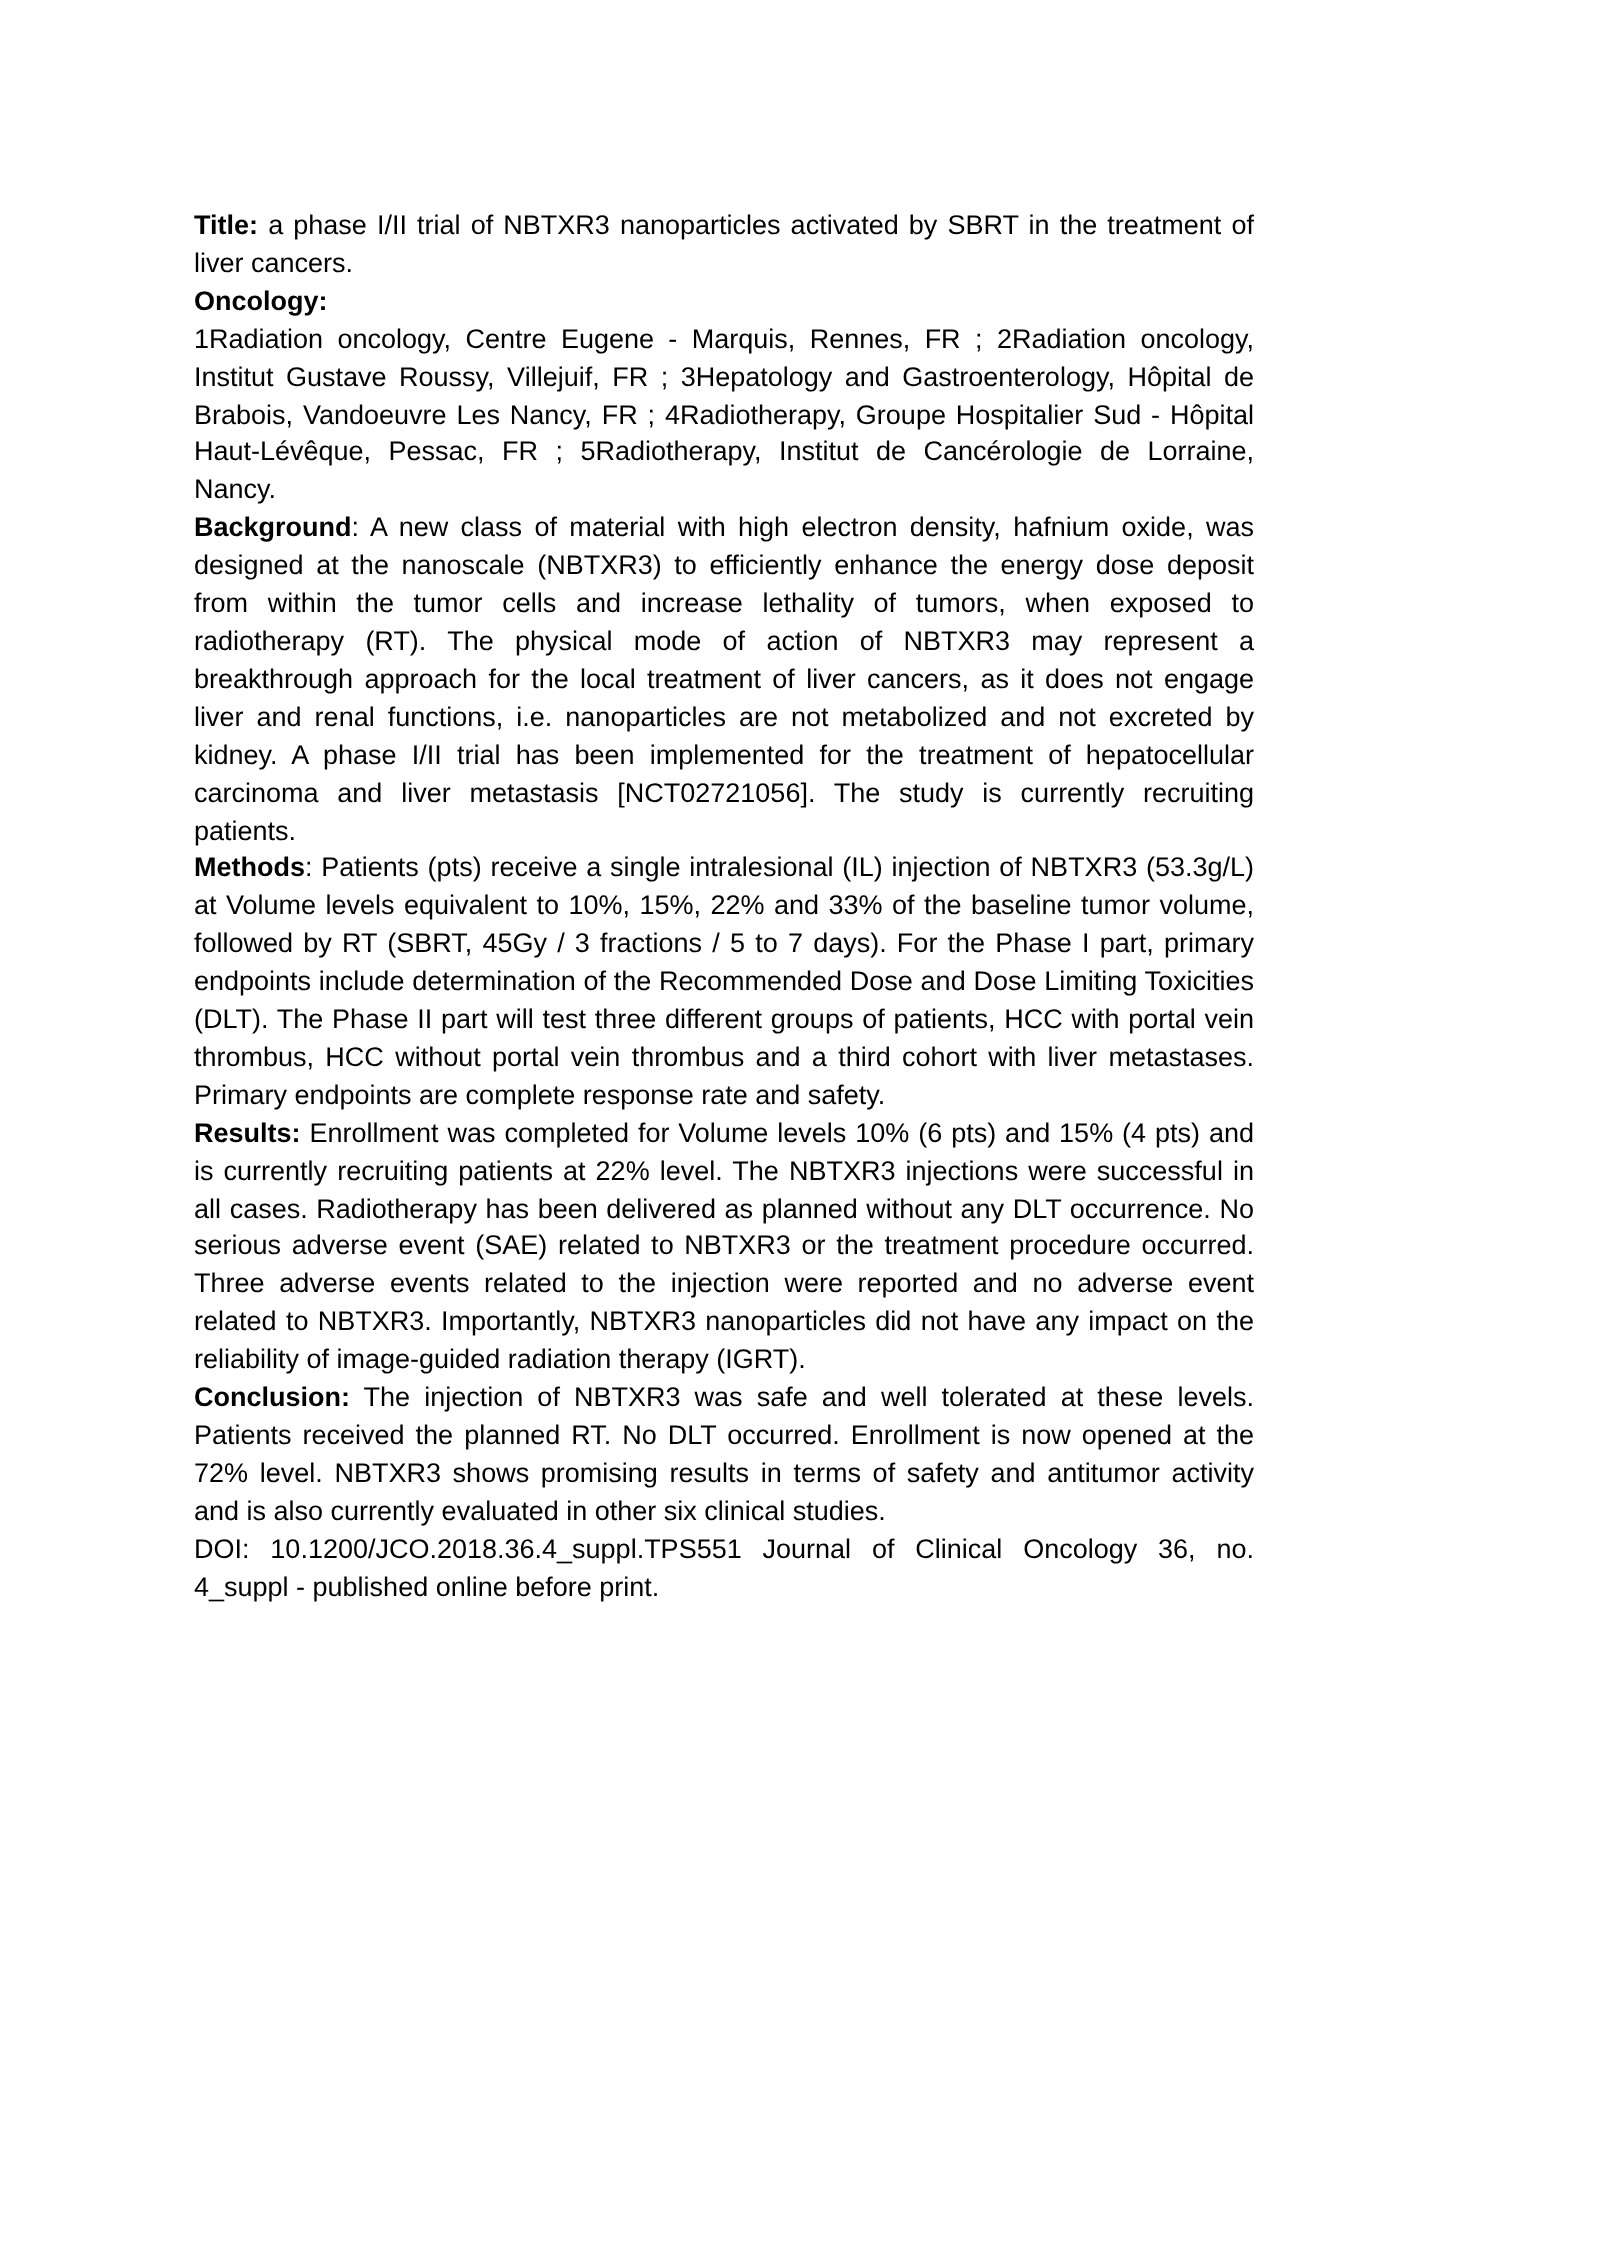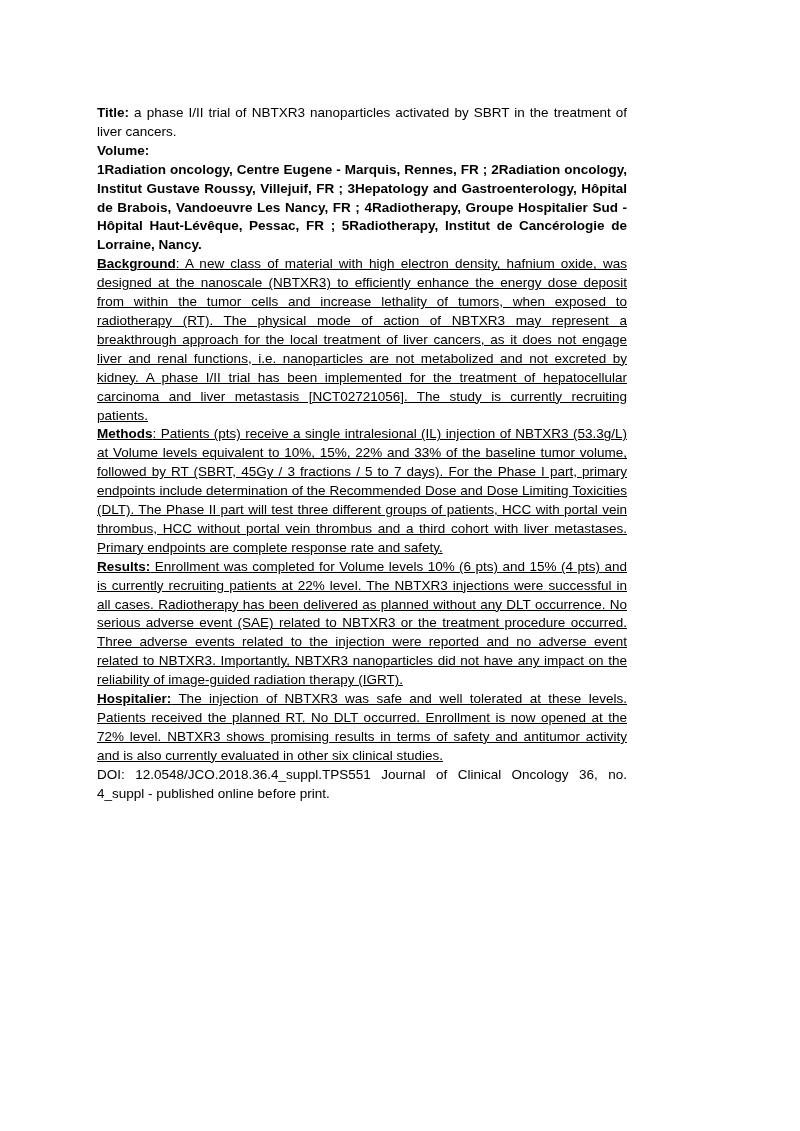--- a/index.html
+++ b/index.html
@@ -23,42 +23,42 @@
   .page p {
     margin: 0;
     text-align: justify;
   }
   .b {
     font-weight: bold;
   }
   .title-para      { margin-bottom: 37px; }
   .authors-heading { margin-bottom: 8px;  text-align: left; }
   .authors-list    { margin-bottom: 8px; }
-  .affiliations    { margin-bottom: 8px; font-weight: bold; }
-  .section         { margin-bottom: 8px; text-decoration: underline; }
+  .affiliations    { margin-bottom: 8px; }
+  .section         { margin-bottom: 8px; }
   .section-conclusion { margin-bottom: 34px; }
   .presented-line  { margin-bottom: 12px; text-align: left; }
   .doi-line        { }
 </style>
 </head>
 <body>
 
 <div class="page">
 
   <p class="title-para"><span class="b">Title:</span><span> a phase I/II trial of NBTXR3 nanoparticles activated by SBRT in the treatment of liver cancers.</span></p>
 
-  <p class="authors-heading"><span class="b">Volume:</span></p>
+  <p class="authors-heading"><span class="b">Oncology:</span></p>
 
 
   <p class="affiliations">1Radiation oncology, Centre Eugene - Marquis, Rennes, FR ; 2Radiation oncology, Institut Gustave Roussy, Villejuif, FR ; 3Hepatology and Gastroenterology, Hôpital de Brabois, Vandoeuvre Les Nancy, FR ; 4Radiotherapy, Groupe Hospitalier Sud - Hôpital Haut-Lévêque, Pessac, FR ; 5Radiotherapy, Institut de Cancérologie de Lorraine, Nancy.</p>
 
   <p class="section"><span class="b">Background</span><span>: A new class of material with high electron density, hafnium oxide, was designed at the nanoscale (NBTXR3) to efficiently enhance the energy dose deposit from within the tumor cells and increase lethality of tumors, when exposed to radiotherapy (RT). The physical mode of action of NBTXR3 may represent a breakthrough approach for the local treatment of liver cancers, as it does not engage liver and renal functions, i.e. nanoparticles are not metabolized and not excreted by kidney. A phase I/II trial has been implemented for the treatment of hepatocellular carcinoma and liver metastasis [NCT02721056]. The study is currently recruiting patients.</span></p>
 
   <p class="section"><span class="b">Methods</span><span>: Patients (pts) receive a single intralesional (IL) injection of NBTXR3 (53.3g/L) at Volume levels equivalent to 10%, 15%, 22% and 33% of the baseline tumor volume, followed by RT (SBRT, 45Gy / 3 fractions / 5 to 7 days). For the Phase I part, primary endpoints include determination of the Recommended Dose and Dose Limiting Toxicities (DLT). The Phase II part will test three different groups of patients, HCC with portal vein thrombus, HCC without portal vein thrombus and a third cohort with liver metastases. Primary endpoints are complete response rate and safety.</span></p>
 
   <p class="section"><span class="b">Results:</span><span> Enrollment was completed for Volume levels 10% (6 pts) and 15% (4 pts) and is currently recruiting patients at 22% level. The NBTXR3 injections were successful in all cases. Radiotherapy has been delivered as planned without any DLT occurrence. No serious adverse event (SAE) related to NBTXR3 or the treatment procedure occurred. Three adverse events related to the injection were reported and no adverse event related to NBTXR3. Importantly, NBTXR3 nanoparticles did not have any impact on the reliability of image-guided radiation therapy (IGRT).</span></p>
 
-  <p class="section section-conclusion"><span class="b">Hospitalier:</span><span> The injection of NBTXR3 was safe and well tolerated at these levels. Patients received the planned RT. No DLT occurred. Enrollment is now opened at the 72% level. NBTXR3 shows promising results in terms of safety and antitumor activity and is also currently evaluated in other six clinical studies.</span></p>
+  <p class="section section-conclusion"><span class="b">Conclusion:</span><span> The injection of NBTXR3 was safe and well tolerated at these levels. Patients received the planned RT. No DLT occurred. Enrollment is now opened at the 72% level. NBTXR3 shows promising results in terms of safety and antitumor activity and is also currently evaluated in other six clinical studies.</span></p>
 
 
-  <p class="doi-line">DOI: 12.0548/JCO.2018.36.4_suppl.TPS551 Journal of Clinical Oncology 36, no. 4_suppl - published online before print.</p>
+  <p class="doi-line">DOI: 10.1200/JCO.2018.36.4_suppl.TPS551 Journal of Clinical Oncology 36, no. 4_suppl - published online before print.</p>
 
 </div>
 
 </body></html>

